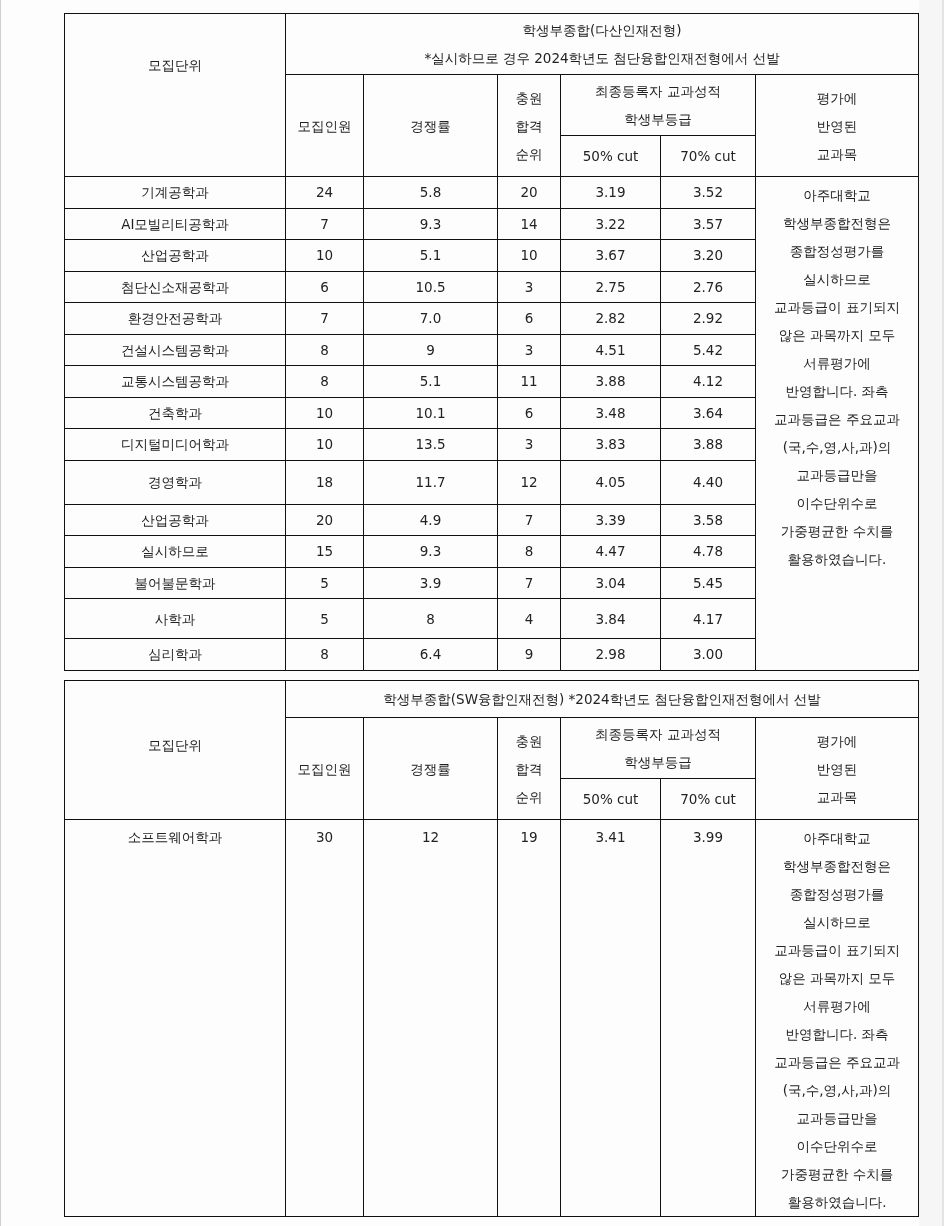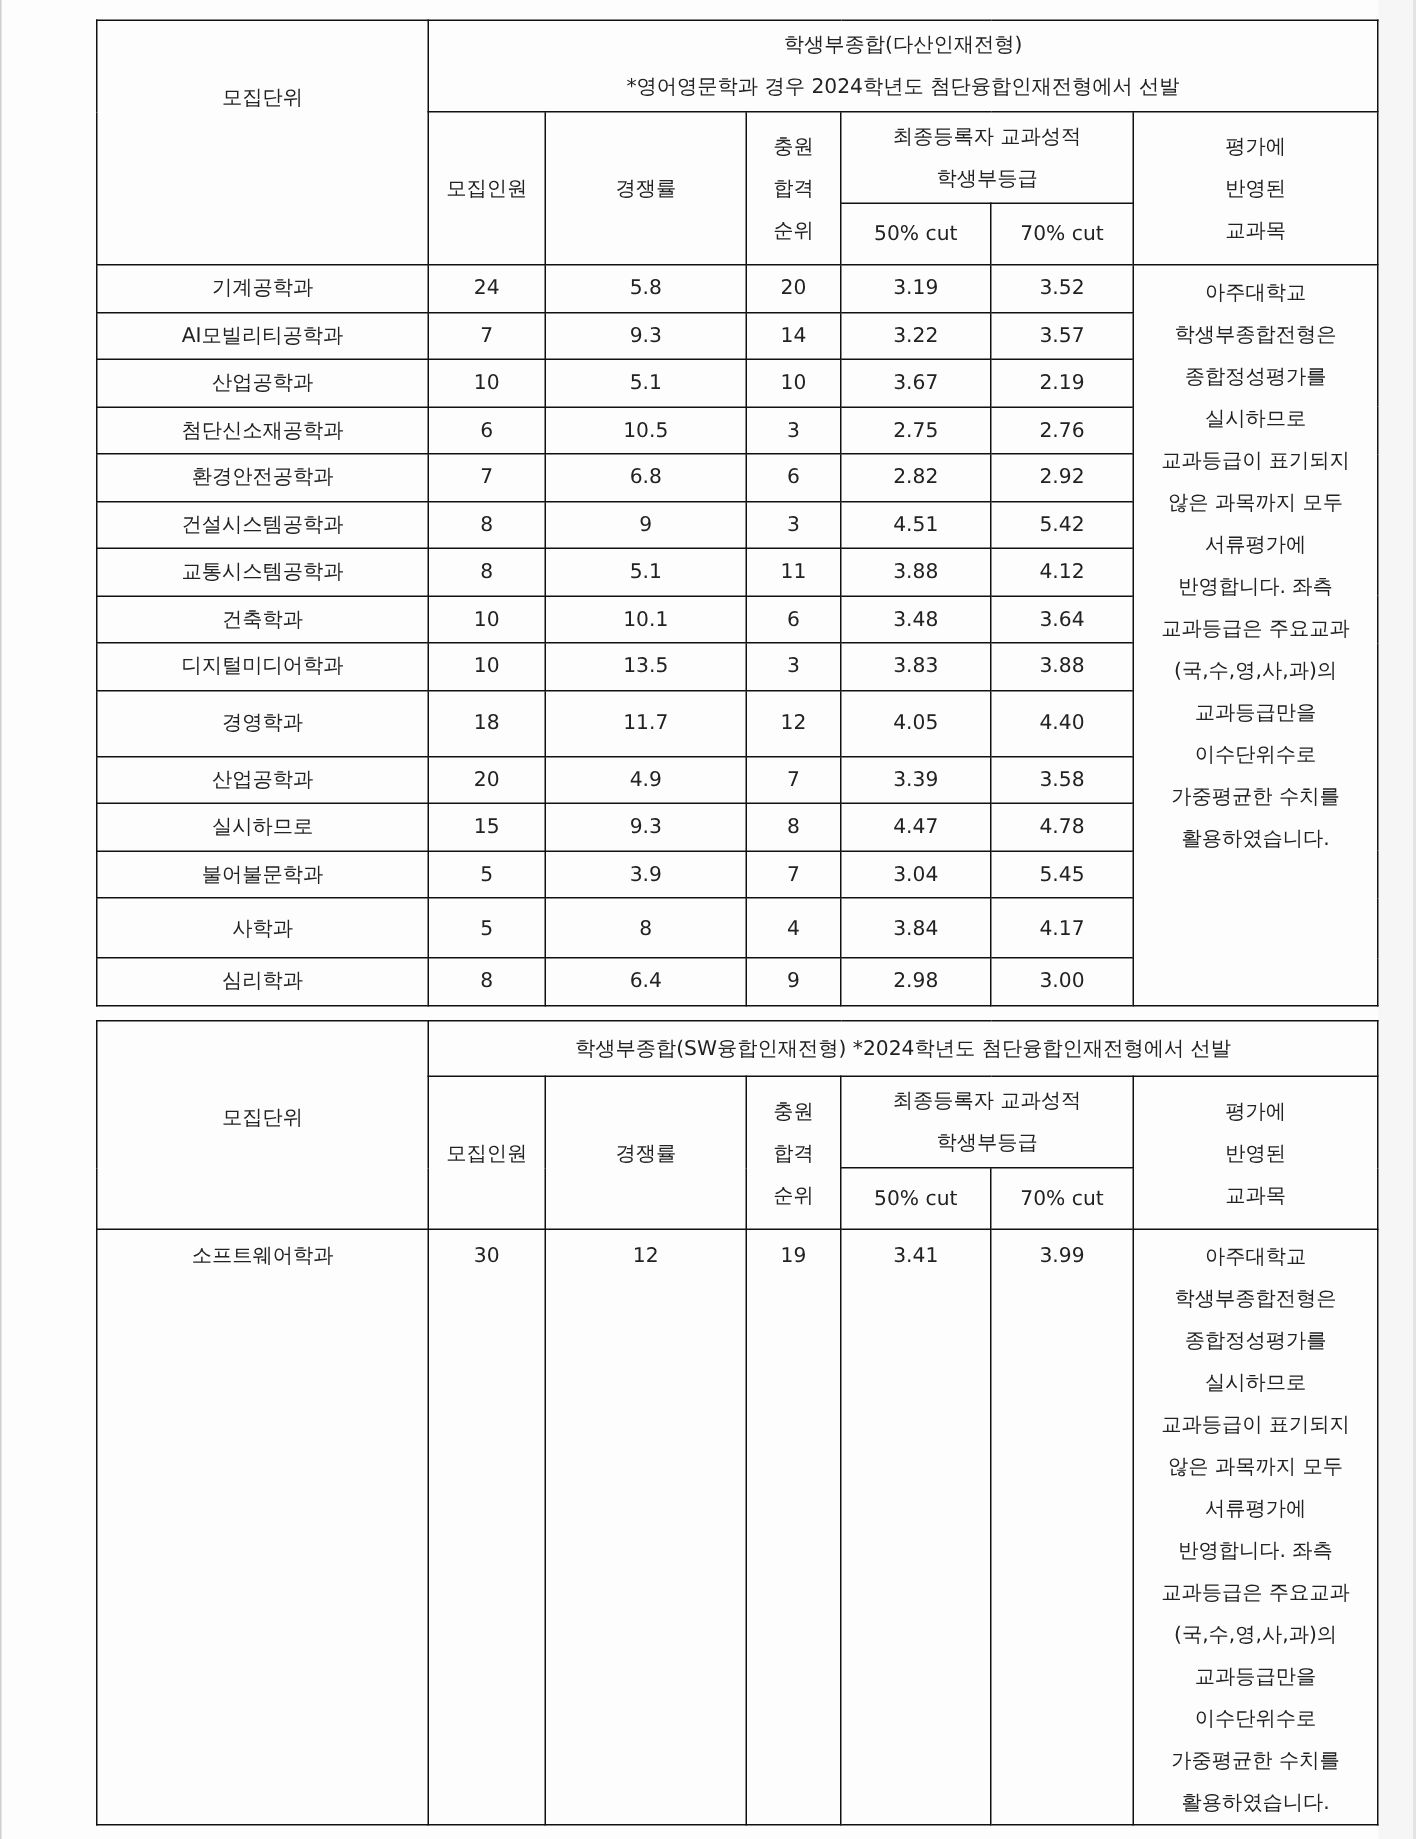--- a/index.html
+++ b/index.html
@@ -39,21 +39,21 @@
       <col style="width:63px">
     <col style="width:100px">
       <col style="width:95px">
       <col style="width:163px">
   </colgroup>
   <tbody>
       <tr style="height:61px">
     <td rowspan="3" style="vertical-align:middle;padding-bottom:60px">모집단위</td>
     <td colspan="6" style="line-height:28px">
       <div>학생부종합(다산인재전형)</div>
-      <div>*영어영문학과 경우 2024학년도 첨단융합인재전형에서 선발</div>
+      <div>*실시하므로 경우 2024학년도 첨단융합인재전형에서 선발</div>
     </td>
   </tr>
   <tr style="height:61px">
     <td rowspan="2">모집인원</td>
     <td rowspan="2">경쟁률</td>
     <td rowspan="2" class="tall">충원
 합격
 순위</td>
     <td colspan="2" class="tall">최종등록자 교과성적
 학생부등급</td>
@@ -94,34 +94,34 @@
     <td>14</td>
     <td>3.22</td>
     <td>3.57</td>
   </tr>
   <tr style="height:31.5px">
     <td>산업공학과</td>
     <td>10</td>
     <td>5.1</td>
     <td>10</td>
     <td>3.67</td>
-    <td>2.19</td>
+    <td>3.20</td>
   </tr>
   <tr style="height:31.5px">
     <td>첨단신소재공학과</td>
     <td>6</td>
     <td>10.5</td>
     <td>3</td>
     <td>2.75</td>
     <td>2.76</td>
   </tr>
   <tr style="height:31.5px">
     <td>환경안전공학과</td>
     <td>7</td>
-    <td>6.8</td>
+    <td>7.0</td>
     <td>6</td>
     <td>2.82</td>
     <td>2.92</td>
   </tr>
   <tr style="height:31.5px">
     <td>건설시스템공학과</td>
     <td>8</td>
     <td>9</td>
     <td>3</td>
     <td>4.51</td>

